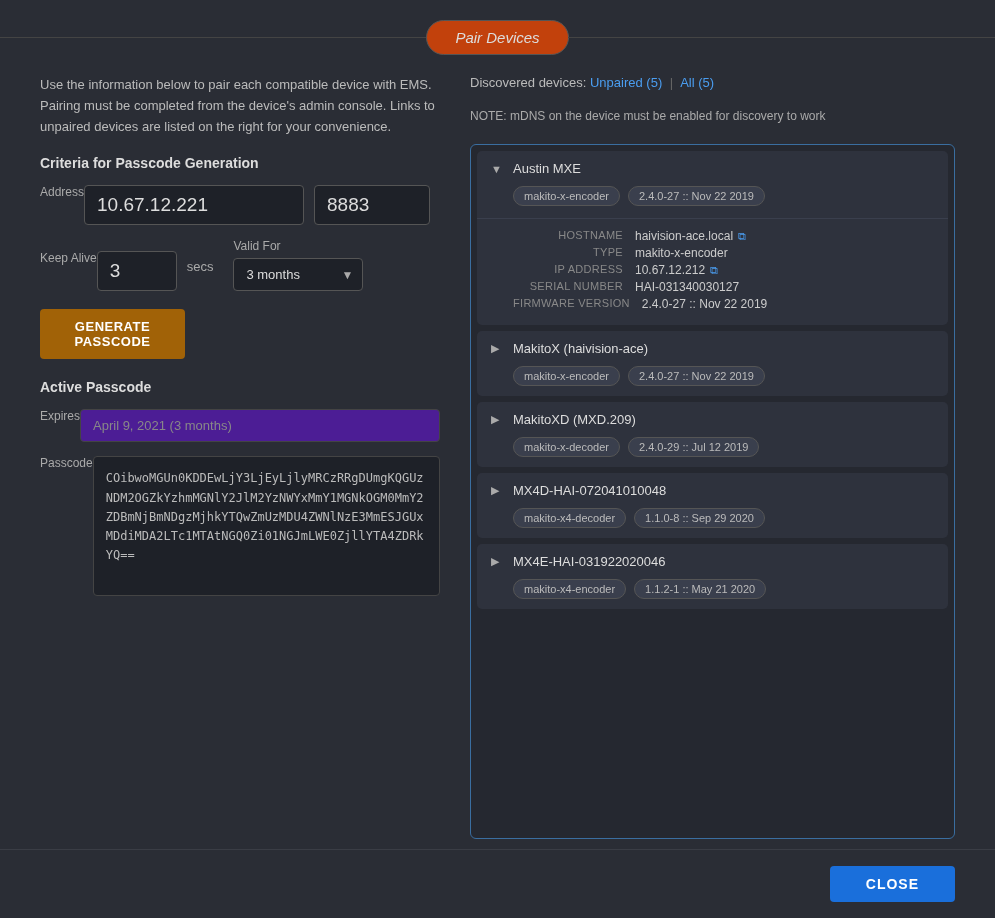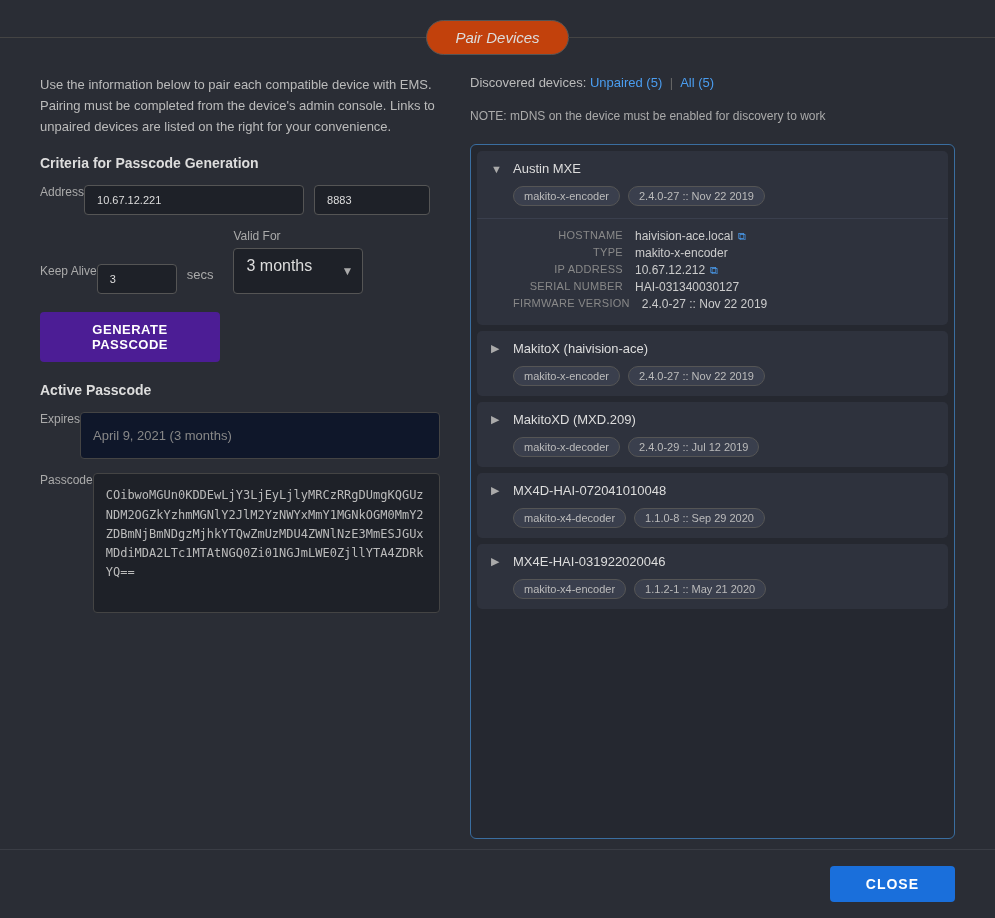--- a/index.html
+++ b/index.html
@@ -92,21 +92,21 @@
     .field-group {
       display: flex;
     }
 
     .text-input {
       background: #1e2128;
       border: 1px solid #555;
       border-radius: 4px;
       color: #ddd;
       padding: 8px 12px;
-      font-size: 11px;
+      font-size: 19px;
       width: 100%;
       outline: none;
     }
 
     .input-wide { width: 220px; }
     .input-narrow { width: 116px; }
 
     .secs-label {
       color: #aaa;
       font-size: 13px;
@@ -128,22 +128,22 @@
     .select-wrapper {
       position: relative;
       display: inline-block;
     }
 
     .select-input {
       background: #1e2128;
       border: 1px solid #555;
       border-radius: 4px;
       color: #ddd;
-      padding: 8px 36px 19px 12px;
-      font-size: 16px;
+      padding: 8px 36px 8px 12px;
+      font-size: 13px;
       outline: none;
       appearance: none;
       width: 130px;
       cursor: pointer;
     }
 
     .select-arrow {
       position: absolute;
       right: 10px;
       top: 50%;
@@ -153,46 +153,46 @@
       font-size: 12px;
     }
 
     .keep-alive-input-group {
       display: flex;
       align-items: center;
       gap: 6px;
     }
 
     .generate-btn {
-      background: #4c1d95;
+      background: #a16207;
       color: #fff;
       border: none;
       border-radius: 4px;
       padding: 10px 20px;
       font-size: 13px;
       font-weight: 700;
       cursor: pointer;
       letter-spacing: 0.5px;
-      width: 180px;
+      width: 145px;
       margin-top: 4px;
     }
 
     .active-passcode-title {
       color: #ddd;
       font-size: 14px;
       font-weight: 600;
       margin-top: 6px;
     }
 
     .expires-input {
-      background: #0f172a;
+      background: #4c1d95;
       border: 1px solid #444;
       border-radius: 4px;
       color: #888;
-      padding: 15px 12px;
+      padding: 8px 12px;
       font-size: 13px;
       width: 100%;
       outline: none;
     }
 
     .passcode-label {
       color: #aaa;
       font-size: 12px;
       margin-bottom: 5px;
     }

